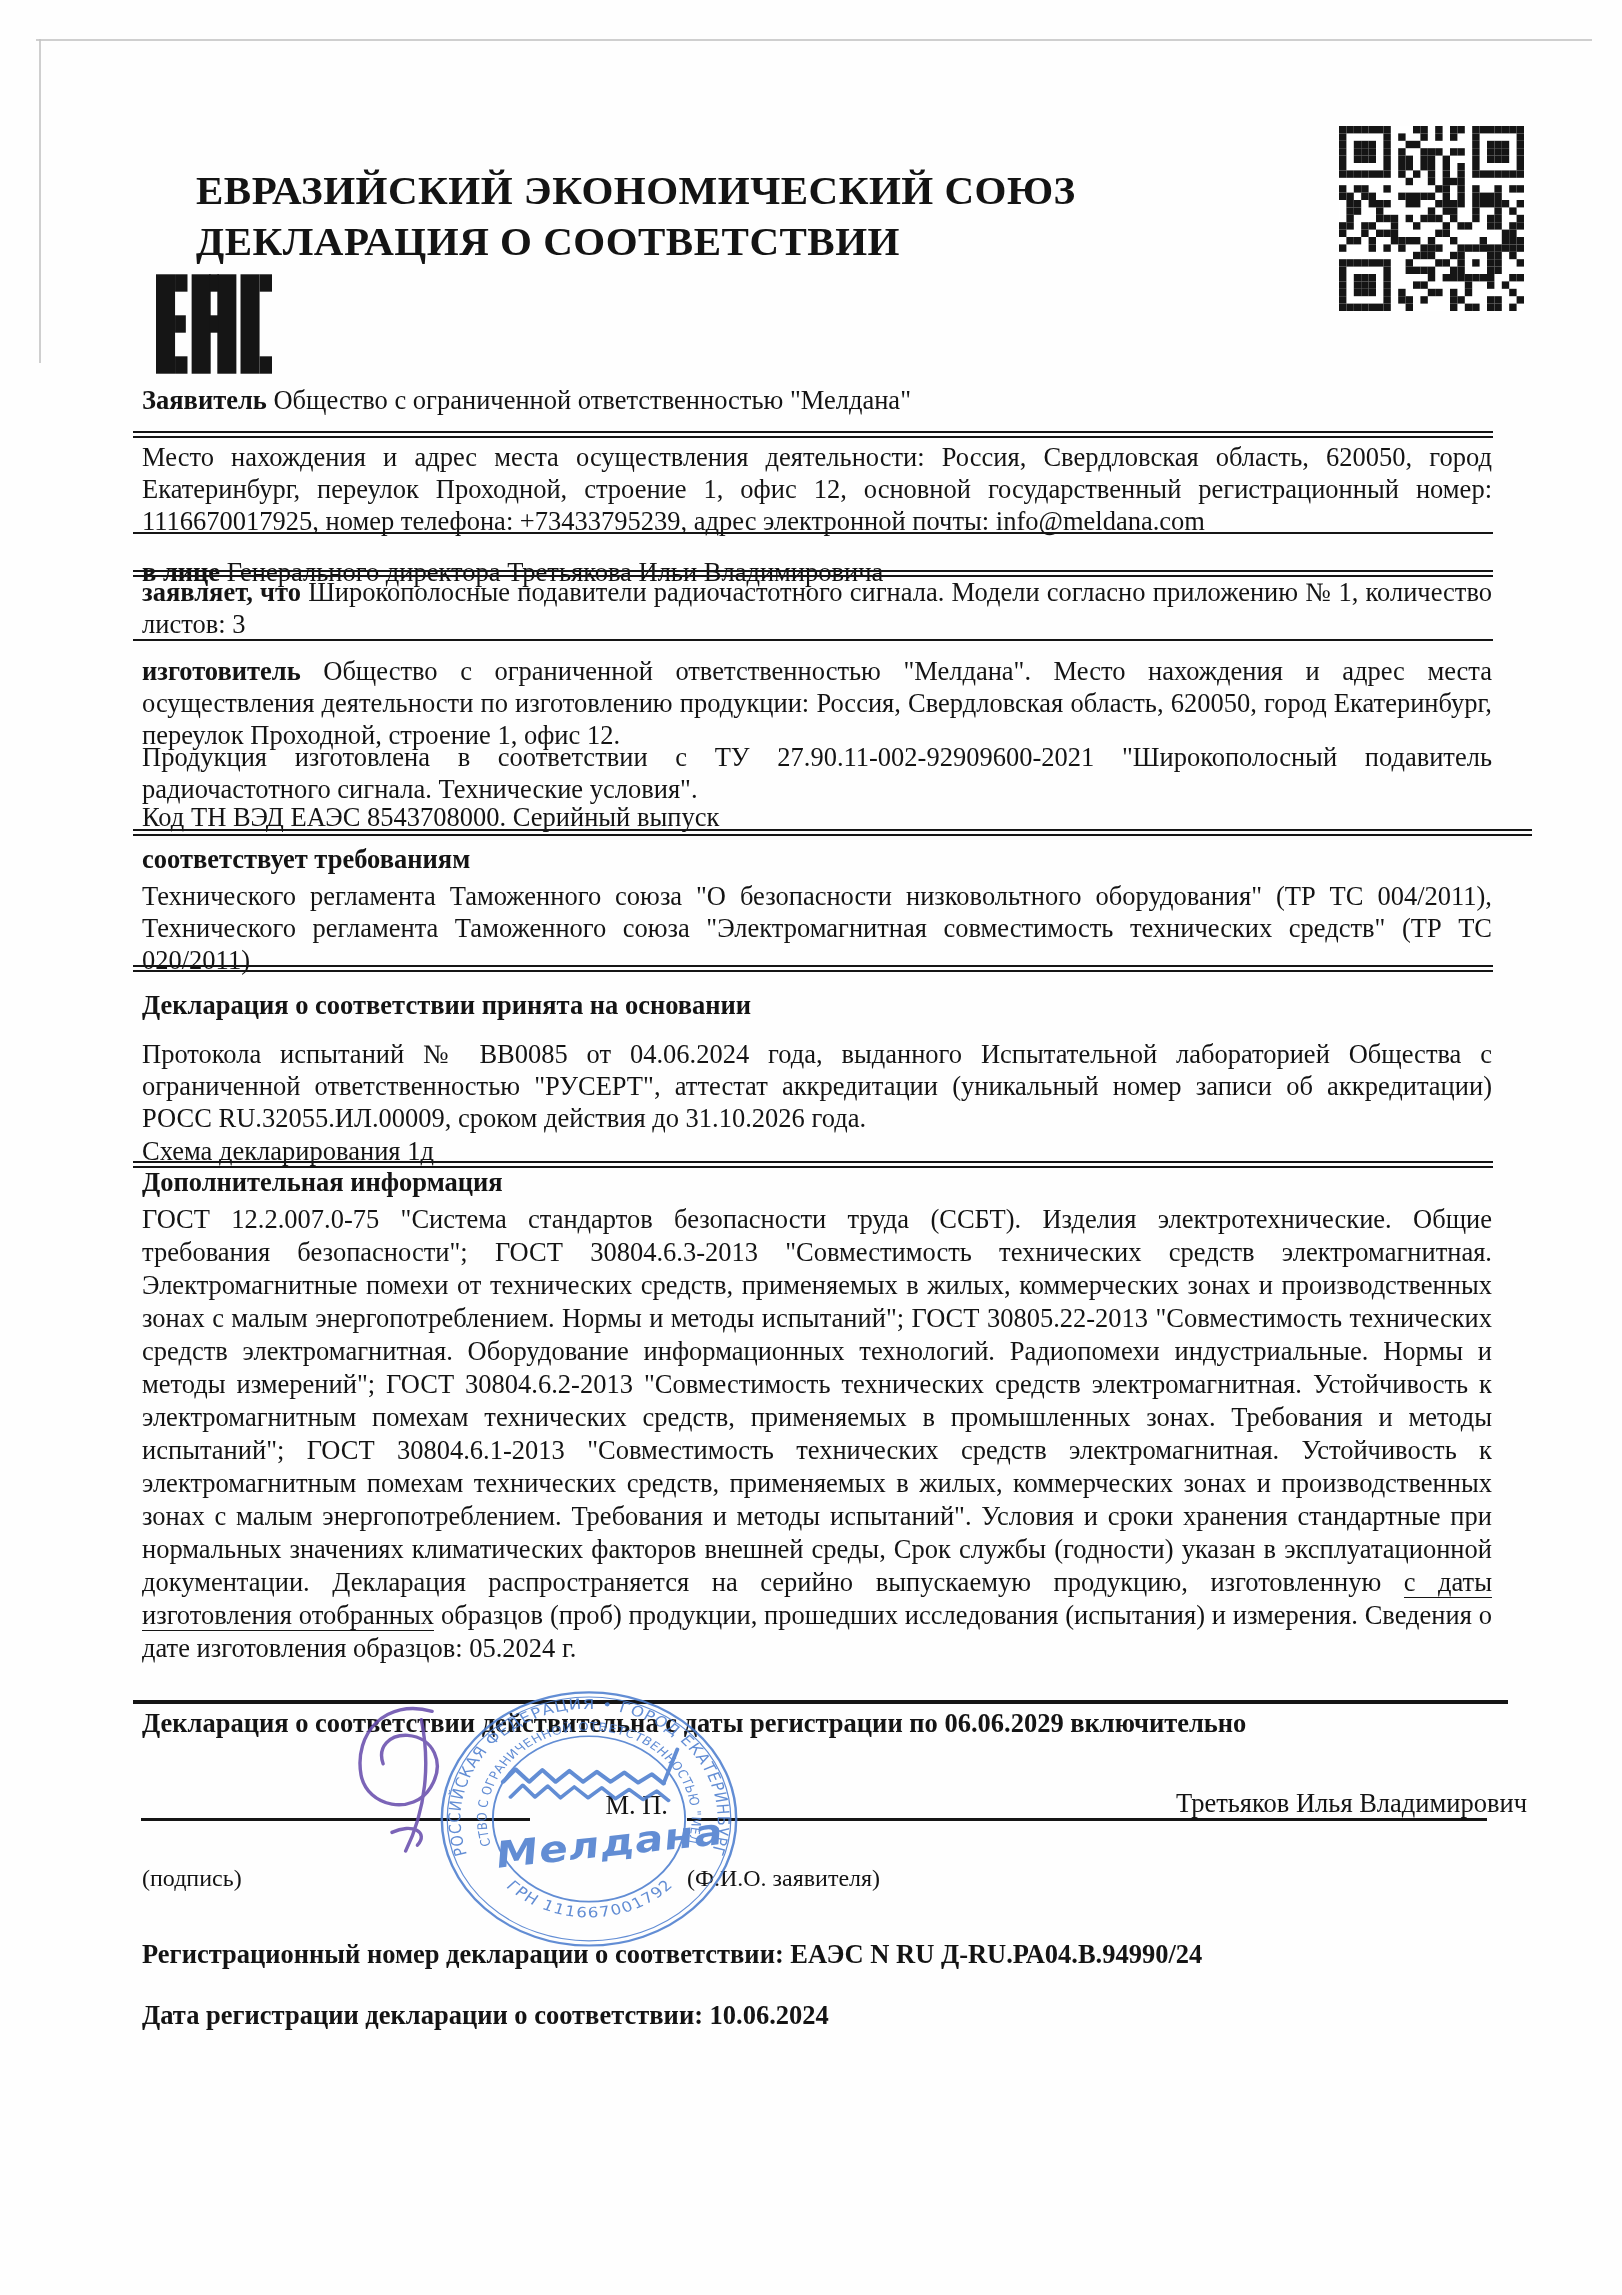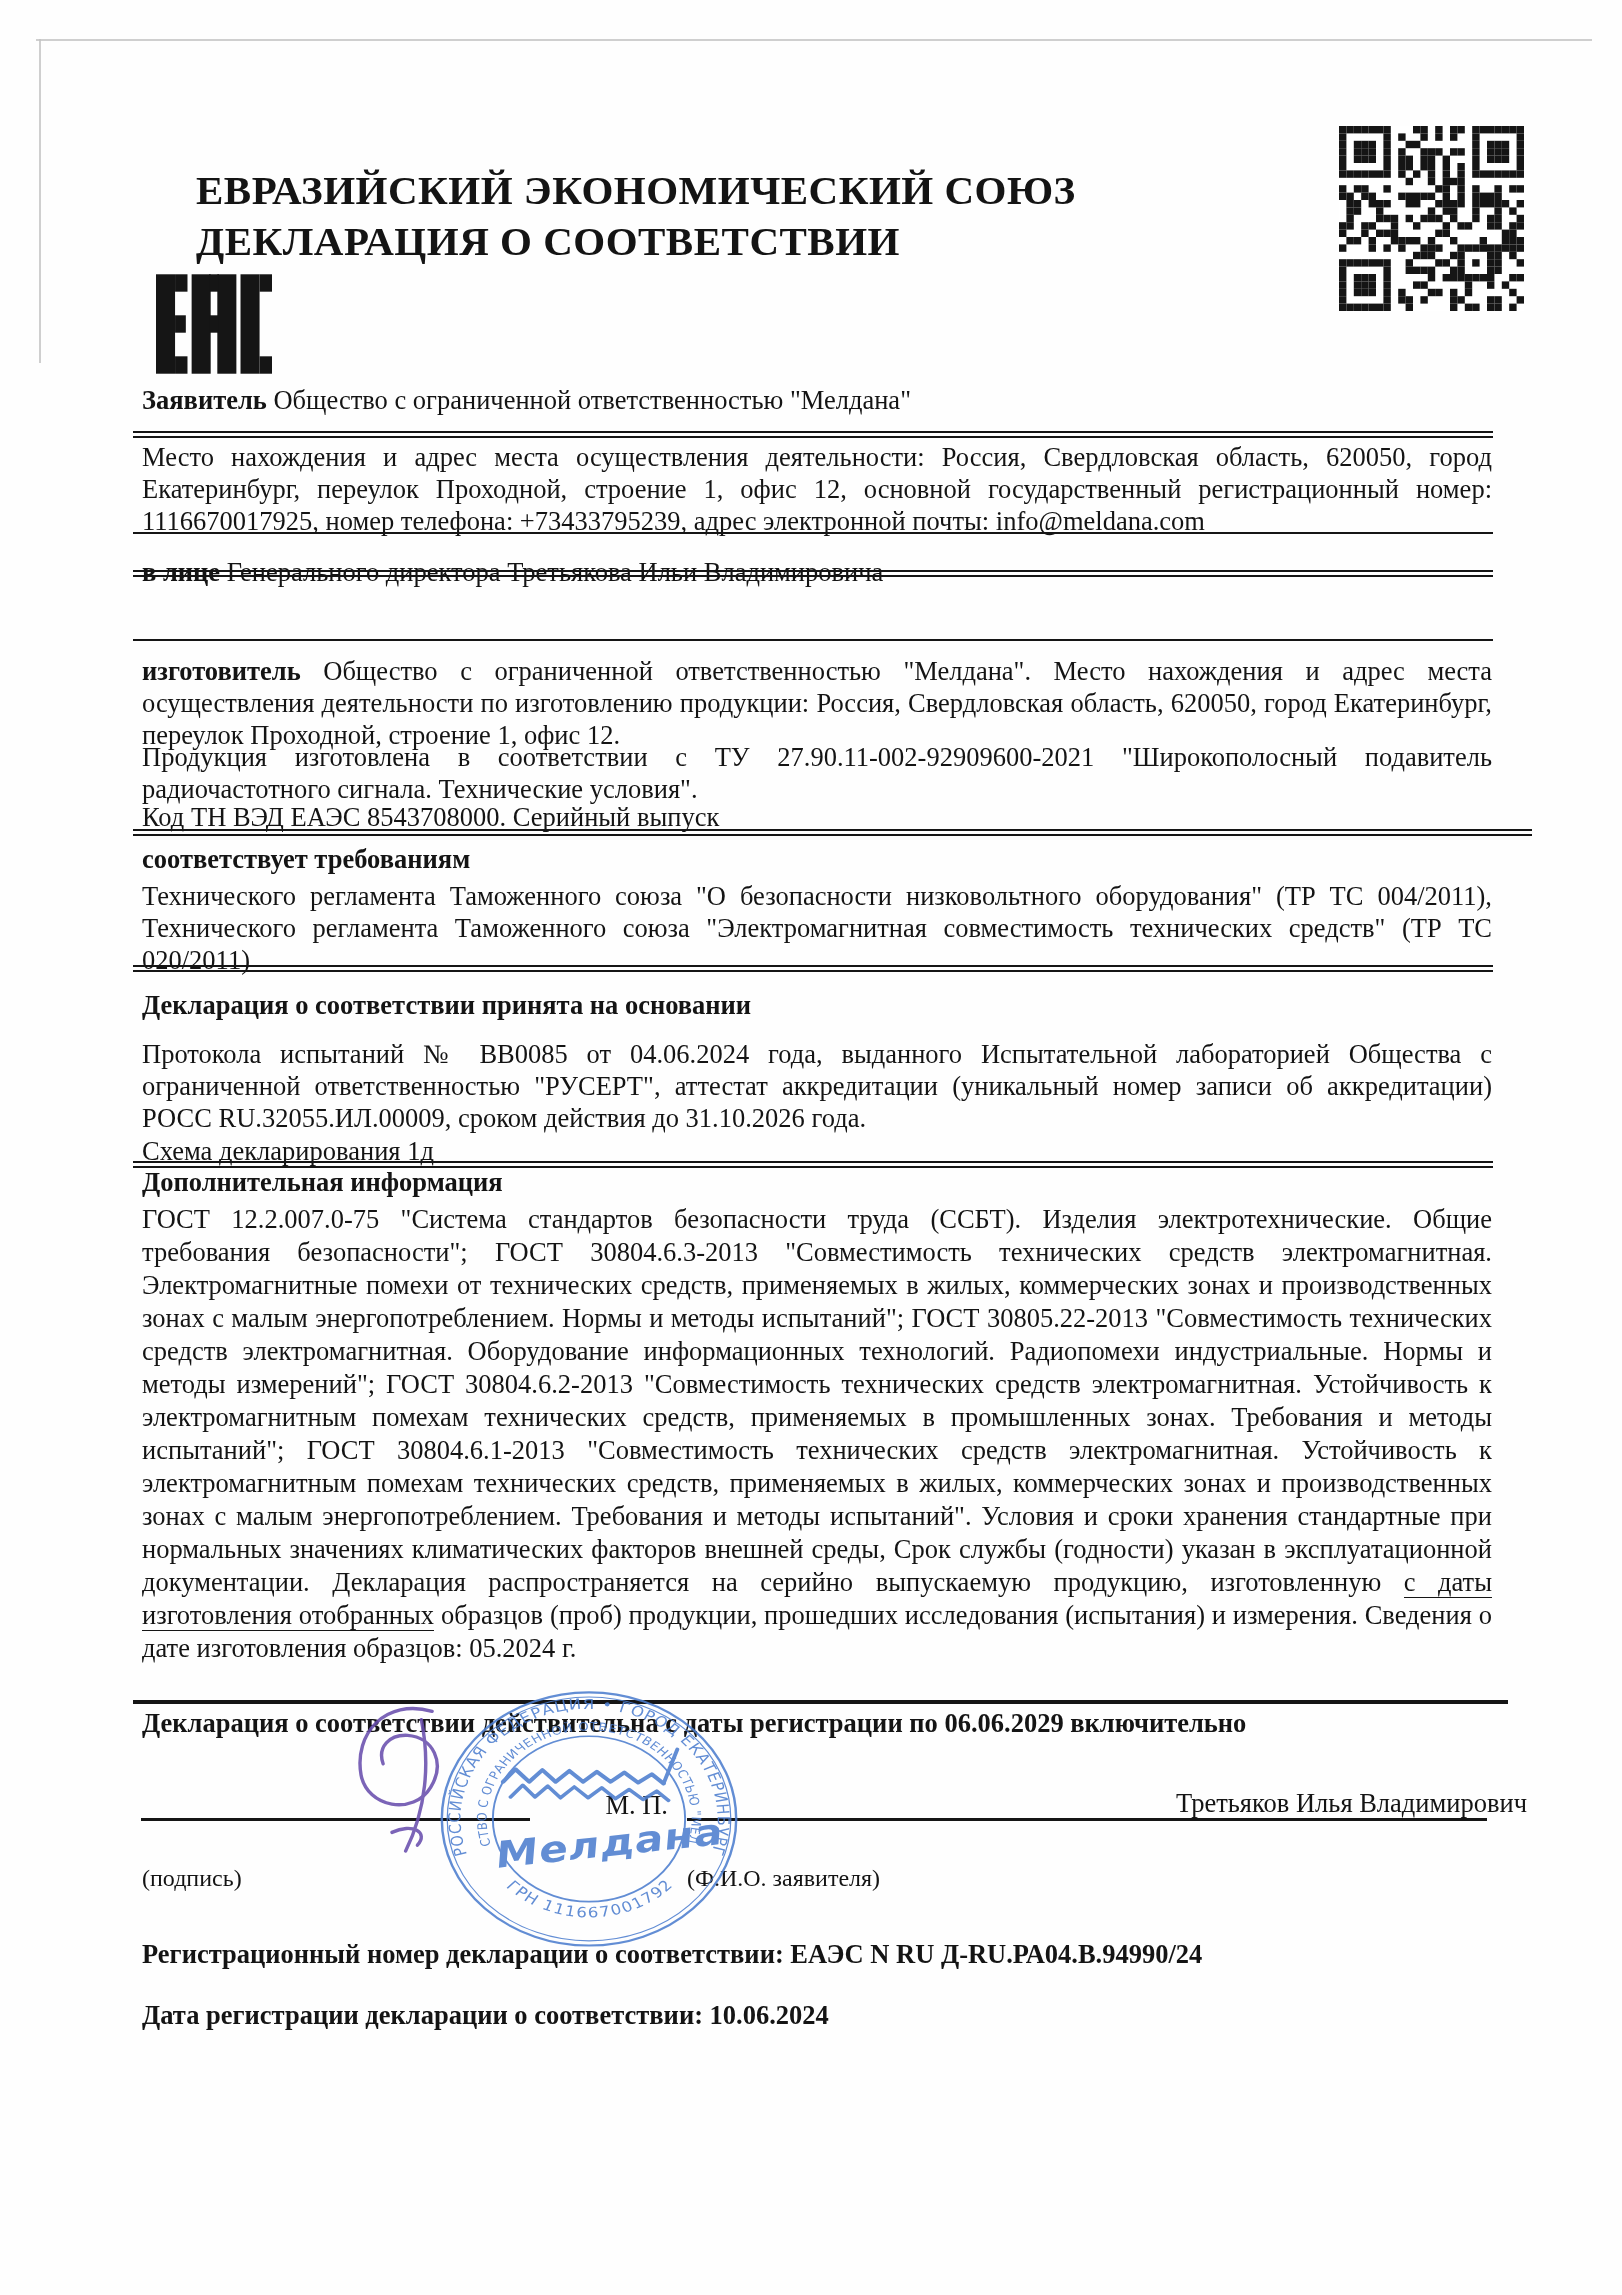--- a/index.html
+++ b/index.html
@@ -380,20 +380,24 @@
 
   <div class="abs rule" style="left:133px;top:532px;width:1360px;height:2px;"></div>
 
   <div class="abs line" style="left:142px;top:538px;margin-top:18px;">
     <span class="b">в лице</span>
     <span>Генерального директора Третьякова Ильи Владимировича</span>
   </div>
 
   <div class="abs rule2" style="left:133px;top:570px;width:1360px;"></div>
 
+  <div class="abs para" style="left:142px;top:576px;">
+    <span class="b">заявляет, что</span>
+    <span>Широкополосные подавители радиочастотного сигнала.  Модели согласно приложению  № 1, количество листов: 3</span>
+  </div>
 
   <div class="abs rule" style="left:133px;top:639px;width:1360px;height:2px;"></div>
 
   <div class="abs para" style="left:142px;top:655px;">
     <span class="b">изготовитель</span>
     <span>Общество с ограниченной ответственностью "Мелдана". Место нахождения и адрес места осуществления деятельности по изготовлению продукции: Россия, Свердловская область, 620050, город Екатеринбург, переулок Проходной, строение 1, офис 12.</span>
   </div>
 
   <div class="abs para" style="left:142px;top:741px;">Продукция изготовлена в соответствии с ТУ 27.90.11-002-92909600-2021 "Широкополосный подавитель радиочастотного сигнала. Технические условия".</div>
 

